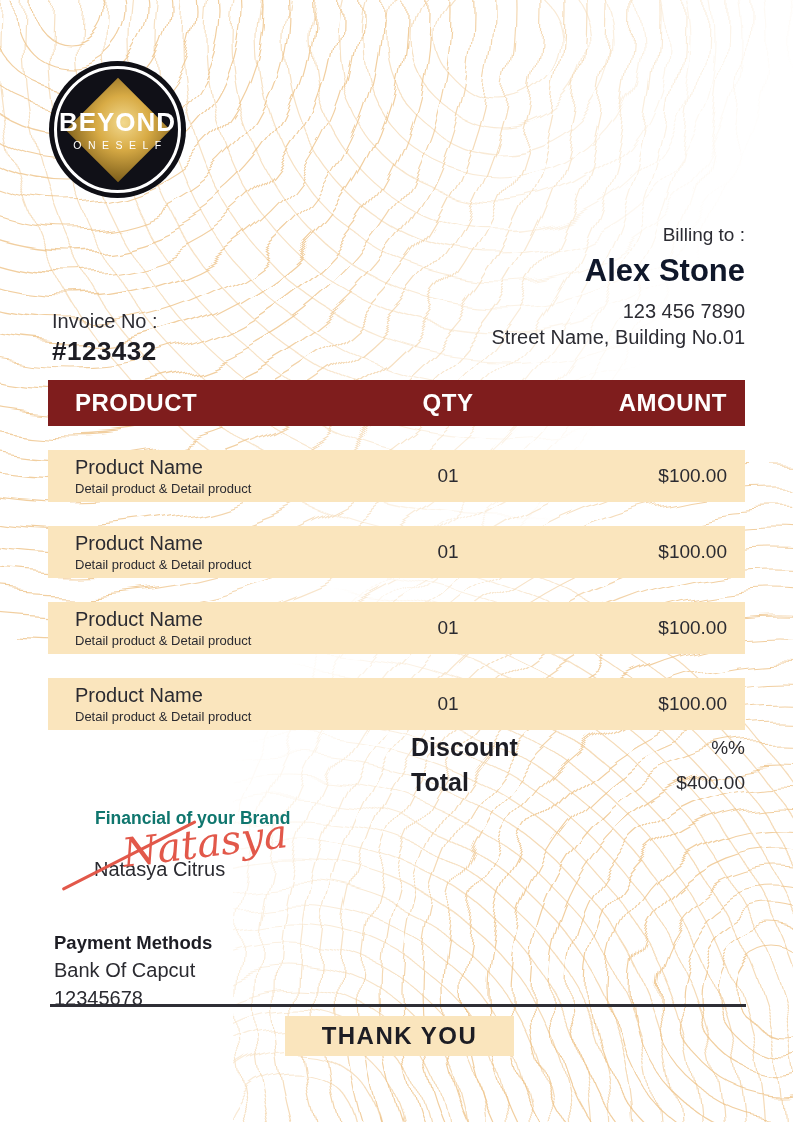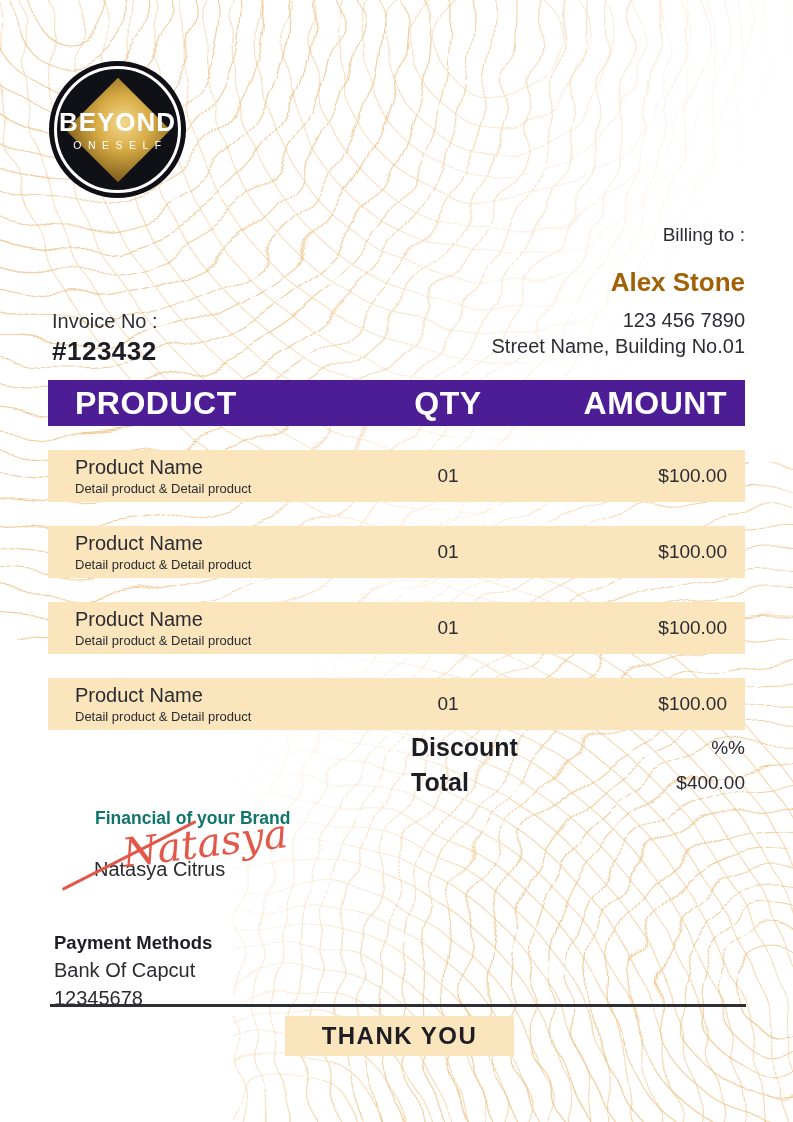--- a/index.html
+++ b/index.html
@@ -27,30 +27,30 @@
     background:radial-gradient(circle at 48% 38%, #f2d98f 0%, #d8ab45 45%, #7c5d1a 100%);}
   .logo-line1{position:relative;color:#fff;font-weight:bold;font-size:26px;letter-spacing:1px;line-height:1;}
   .logo-line2{position:relative;color:#fff;font-size:10.5px;letter-spacing:6.5px;padding-left:6px;margin-top:5px;line-height:1;}
   
   .title-wrap{position:absolute;right:48px;top:84px;text-align:right;z-index:2;}
   .title{font-size:84px;font-weight:bold;letter-spacing:-1px;line-height:0.92;color:#1d1d24;white-space:nowrap;}
   .title-underline{width:100%;height:5px;background:#1d1d24;margin-top:9px;}
   
   .billing{position:absolute;right:48px;top:224px;text-align:right;z-index:2;}
   .billing-label{font-size:19px;color:#2c2c33;}
-  .billing-name{font-size:26px;font-weight:bold;color:#a16207;margin-top:21px;}
+  .billing-name{font-size:31px;font-weight:bold;color:#0f172a;margin-top:7px;}
   .billing-contact{margin-top:9px;font-size:20px;line-height:26px;color:#2c2c33;}
   
   .invoice-no{position:absolute;left:52px;top:310px;z-index:2;}
   .invoice-no-label{font-size:20px;color:#2c2c33;}
   .invoice-no-value{font-size:26px;font-weight:bold;color:#1d1d24;margin-top:3px;letter-spacing:0.5px;}
   
   .table{position:absolute;left:48px;top:380px;width:697px;z-index:2;}
-  .thead{display:flex;align-items:center;height:46px;background:#4c1d95;color:#fff;
-    font-weight:bold;font-size:32px;letter-spacing:0.5px;}
+  .thead{display:flex;align-items:center;height:46px;background:#7f1d1d;color:#fff;
+    font-weight:bold;font-size:24px;letter-spacing:0.5px;}
   .col-product{width:320px;padding-left:27px;box-sizing:border-box;}
   .col-qty{width:160px;text-align:center;}
   .col-amount{flex:1;text-align:right;padding-right:18px;}
   .trow{display:flex;align-items:center;height:52px;background:#fae5bd;margin-top:24px;}
   .trow:first-of-type{margin-top:11px;}
   .p-name{font-size:20px;color:#2b2b31;line-height:1.15;}
   .p-detail{font-size:13px;color:#2b2b31;margin-top:2px;}
   .cell-qty{font-size:19px;color:#2b2b31;}
   .cell-amount{font-size:19px;color:#2b2b31;}
   

